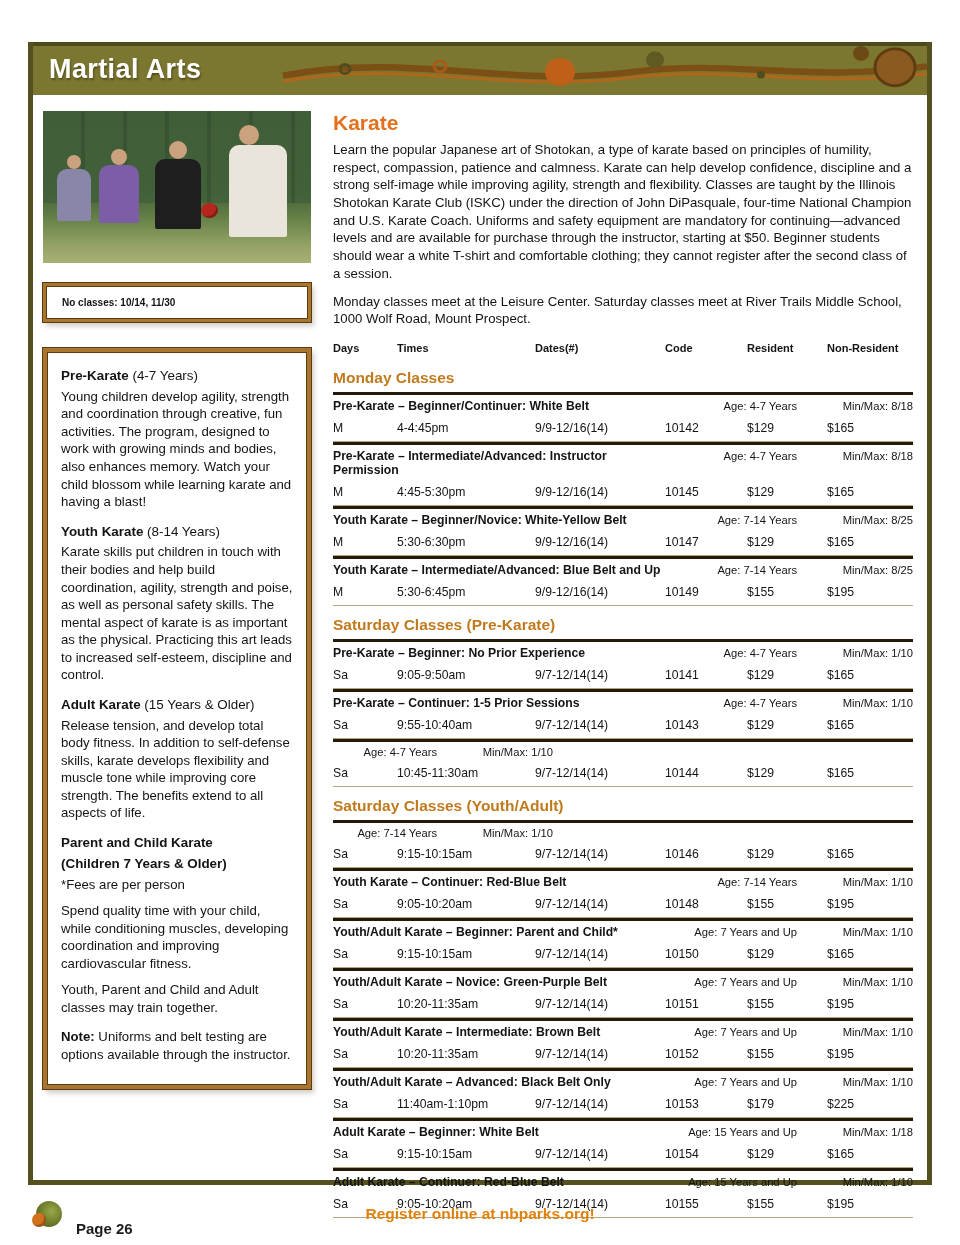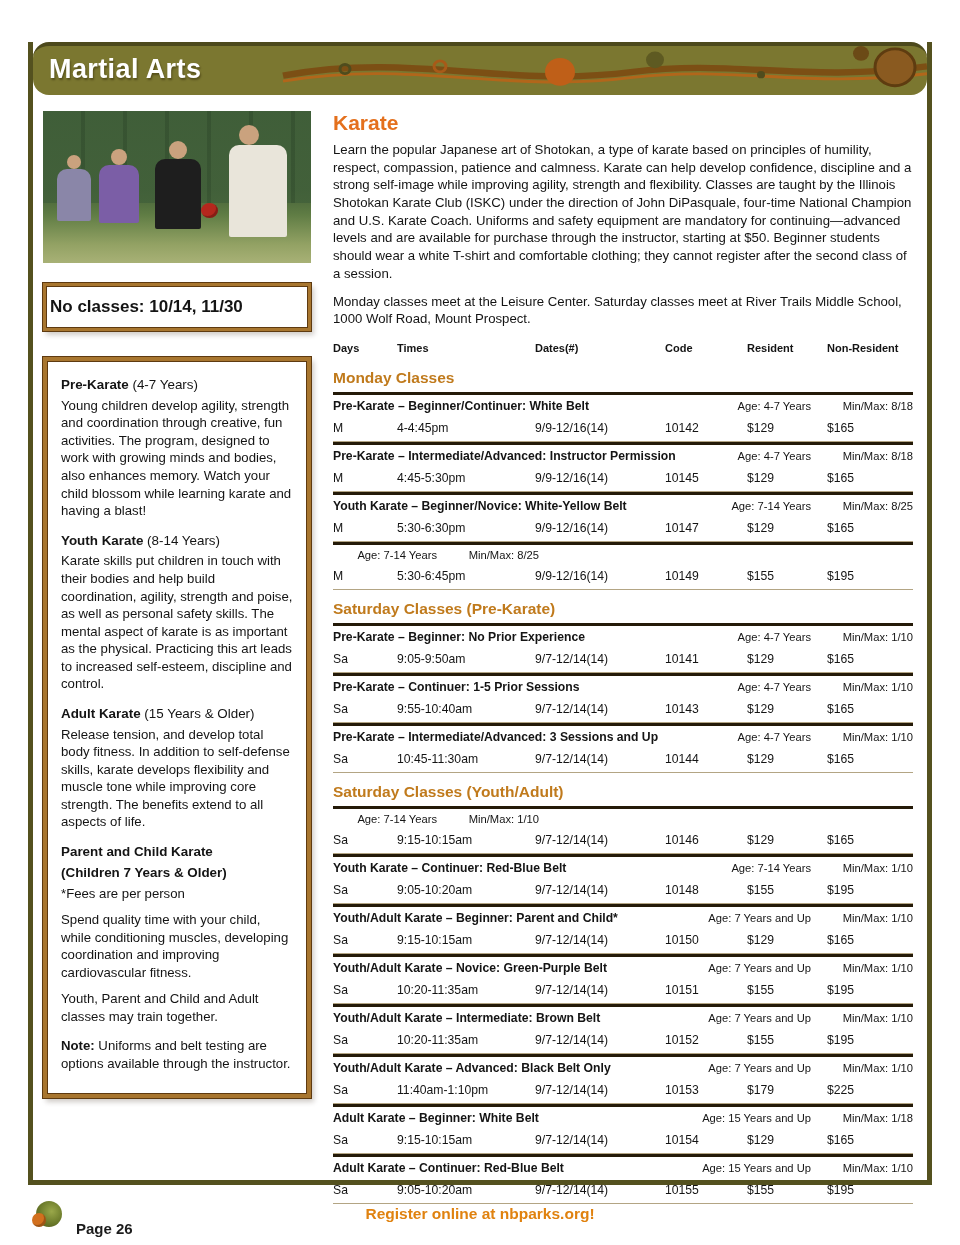--- a/index.html
+++ b/index.html
@@ -2,41 +2,41 @@
 <html><head>
 <meta charset="utf-8">
 <style>
   * { margin:0; padding:0; box-sizing:border-box; }
   body { width:960px; height:1245px; background:#ffffff; font-family:"Liberation Sans", sans-serif; color:#141414; position:relative; }
 
   .frame { position:absolute; left:28px; right:28px; top:42px; bottom:60px;
            border:5px solid #54511f; border-top:none; background:#fff; }
 
   
-  .banner { position:relative; height:53px; background:#7b7730; border-top:4px solid #4c491c; overflow:hidden;border-radius:16px; }
+  .banner { position:relative; height:53px; background:#7b7730; border-top:4px solid #4c491c; overflow:hidden; }
   .banner-title { position:absolute; left:16px; top:50%; transform:translateY(-54%);
                   color:#fff; font-size:27px; font-weight:bold; letter-spacing:.4px;
                   text-shadow:1px 2px 2px rgba(40,30,0,.45); }
   .banner-art { position:absolute; inset:0; width:100%; height:100%; }
 
   
   .content { display:flex; gap:22px; padding:16px 14px 0 10px; }
 
   
   .sidebar { width:268px; flex:none; }
   .photo { position:relative; width:100%; height:152px; overflow:hidden;
            background:linear-gradient(180deg,#3a5733 0%,#446038 52%,#5f7c44 68%,#93a264 88%,#a8b176 100%); }
   .pads { position:absolute; left:0; top:0; right:0; height:92px;
           background:repeating-linear-gradient(90deg,#41603a 0 38px,#365231 38px 42px); opacity:.8; }
   .fig { position:absolute; }
   .head-sk { position:absolute; border-radius:50%; background:#caa27e; }
   .torso { position:absolute; border-radius:10px 10px 2px 2px; }
   .glove { position:absolute; width:17px; height:15px; border-radius:50%; background:#b5271d; box-shadow:inset -2px -2px 0 rgba(0,0,0,.25); }
 
-  .no-classes-box { margin-top:20px; padding:11px 4px; font-weight:bold; font-size:17px;
+  .no-classes-box { margin-top:20px; padding:11px 16px; font-weight:bold; font-size:10px;
     border:3px solid #a8762f; box-shadow:0 0 0 1px #5e3a10, inset 0 0 0 1px #5e3a10, 3px 4px 5px rgba(40,25,5,.22); }
 
   .sb-box { margin-top:26px; padding:15px 14px 12px;
     border:4px solid #a8762f; box-shadow:0 0 0 1px #5e3a10, inset 0 0 0 1px #5e3a10, 3px 4px 5px rgba(40,25,5,.22);
     font-size:13.2px; line-height:1.33; }
   .sb-head { font-size:13.4px; margin:12px 0 3px; }
   .sb-section:first-child .sb-head { margin-top:0; }
   .sb-head b { font-weight:bold;text-align:right; }
   .sb-sub { margin-top:0; }
   .sb-body { margin:0 0 9px; }
@@ -45,21 +45,21 @@
   
   .main { flex:1; min-width:0; }
   .page-heading { color:#e4701d; font-size:21px; font-weight:bold; margin:0 0 6px; }
   .intro { font-size:13.2px; line-height:1.34; margin:0 0 10px; }
 
   .thead { display:grid; grid-template-columns:64px 138px 130px 82px 80px 1fr;
            font-size:11px; font-weight:bold; margin-top:14px; padding-bottom:5px; }
 
   .section-title { color:#c07a1c; font-size:15.5px; font-weight:bold; margin:10px 0 5px; }
 
-  .class-head { display:flex; align-items:baseline; gap:8px;
+  .class-head { display:flex; align-items:baseline; gap:22px;
                 border-top:3px solid #241a08; padding:4px 0 3px; }
   .cname { flex:1; min-width:0; font-weight:bold; font-size:12.2px; }
   .cage  { flex:none; min-width:104px; text-align:right; font-size:11.2px; white-space:nowrap; }
   .cmm   { flex:none; min-width:94px;  text-align:right; font-size:11.2px; white-space:nowrap; }
 
   .class-row { display:grid; grid-template-columns:64px 138px 130px 82px 80px 1fr;
                font-size:12.2px; padding:5px 0 6px; border-bottom:1px solid #b3a584; }
 
   
   .footer { position:absolute; left:28px; right:28px; bottom:10px; height:42px; }
@@ -195,20 +195,21 @@
           </div>
           <div class="class-row">
             <span>M</span>
             <span>5:30-6:30pm</span>
             <span>9/9-12/16(14)</span>
             <span>10147</span>
             <span>$129</span>
             <span>$165</span>
           </div>
           <div class="class-head">
+            <span class="cname">Youth Karate – Intermediate/Advanced: Blue Belt and Up</span>
             <span class="cage">Age: 7-14 Years</span>
             <span class="cmm">Min/Max: 8/25</span>
           </div>
           <div class="class-row">
             <span>M</span>
             <span>5:30-6:45pm</span>
             <span>9/9-12/16(14)</span>
             <span>10149</span>
             <span>$155</span>
             <span>$195</span>
@@ -234,21 +235,20 @@
           </div>
           <div class="class-row">
             <span>Sa</span>
             <span>9:55-10:40am</span>
             <span>9/7-12/14(14)</span>
             <span>10143</span>
             <span>$129</span>
             <span>$165</span>
           </div>
           <div class="class-head">
-            <span class="cname">Pre-Karate – Intermediate/Advanced: 3 Sessions and Up</span>
             <span class="cage">Age: 4-7 Years</span>
             <span class="cmm">Min/Max: 1/10</span>
           </div>
           <div class="class-row">
             <span>Sa</span>
             <span>10:45-11:30am</span>
             <span>9/7-12/14(14)</span>
             <span>10144</span>
             <span>$129</span>
             <span>$165</span>

